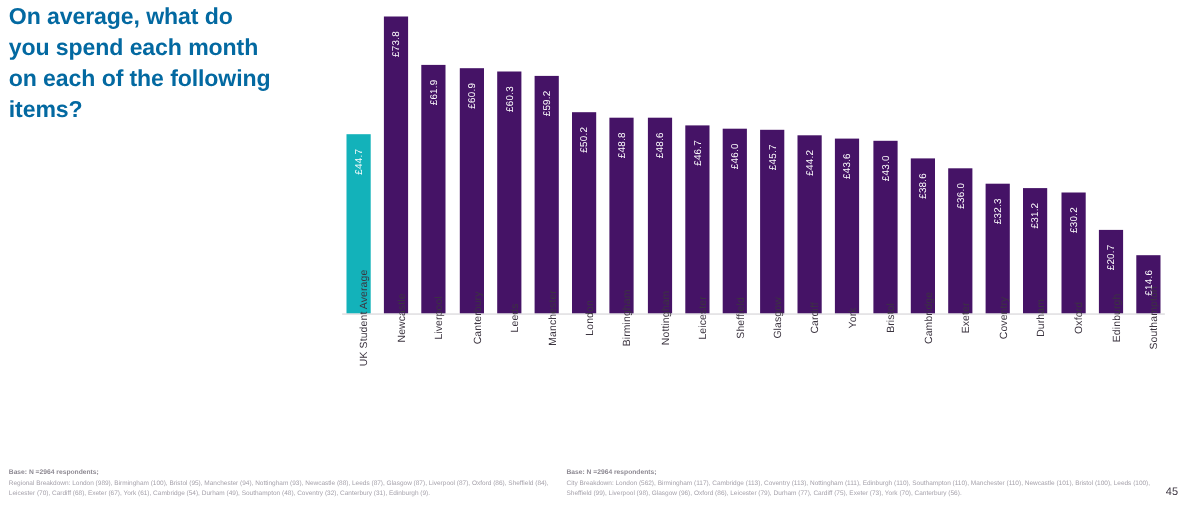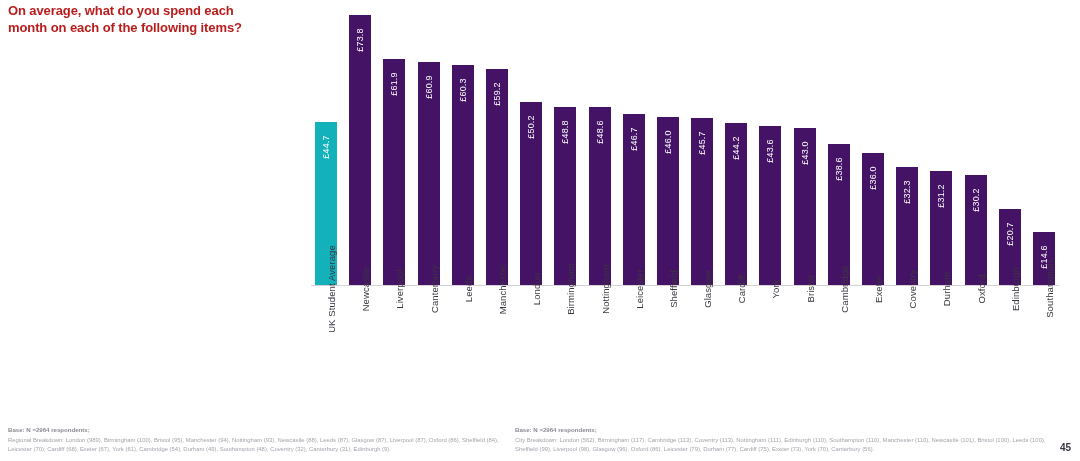--- a/index.html
+++ b/index.html
@@ -11,24 +11,24 @@
     color:#231f20;
     position:relative;
     overflow:hidden;
   }
 
   
   .slide-title {
     position:absolute;
     left:8px; top:2px;
     width:240px;
-    font-size:13px;
+    font-size:21px;
     font-weight:bold;
     line-height:1.33;
-    color:#b91c1c;
+    color:#0369a1;
     letter-spacing:-0.1px;
   }
 
   
   .chart {
     position:absolute;
     left:305px; top:0px;
     width:760px; height:395px;
   }
   .plot {
@@ -125,21 +125,21 @@
     font-size:6.1px;
     display:block;
     margin-bottom:1px;
   }
   .foot .foot-body { display:block; }
 
   .page-num {
     position:absolute;
     right:9px; bottom:8px;
     font-size:10px;
-    font-weight:bold;
+    font-weight:normal;
     color:#3c3540;
     font-family:"Liberation Sans", sans-serif;
     margin-left:20px;
   }
 </style>
 </head>
 <body>
 
 <div class="slide-title">On average, what do you spend each month on each of the following items?</div>
 

